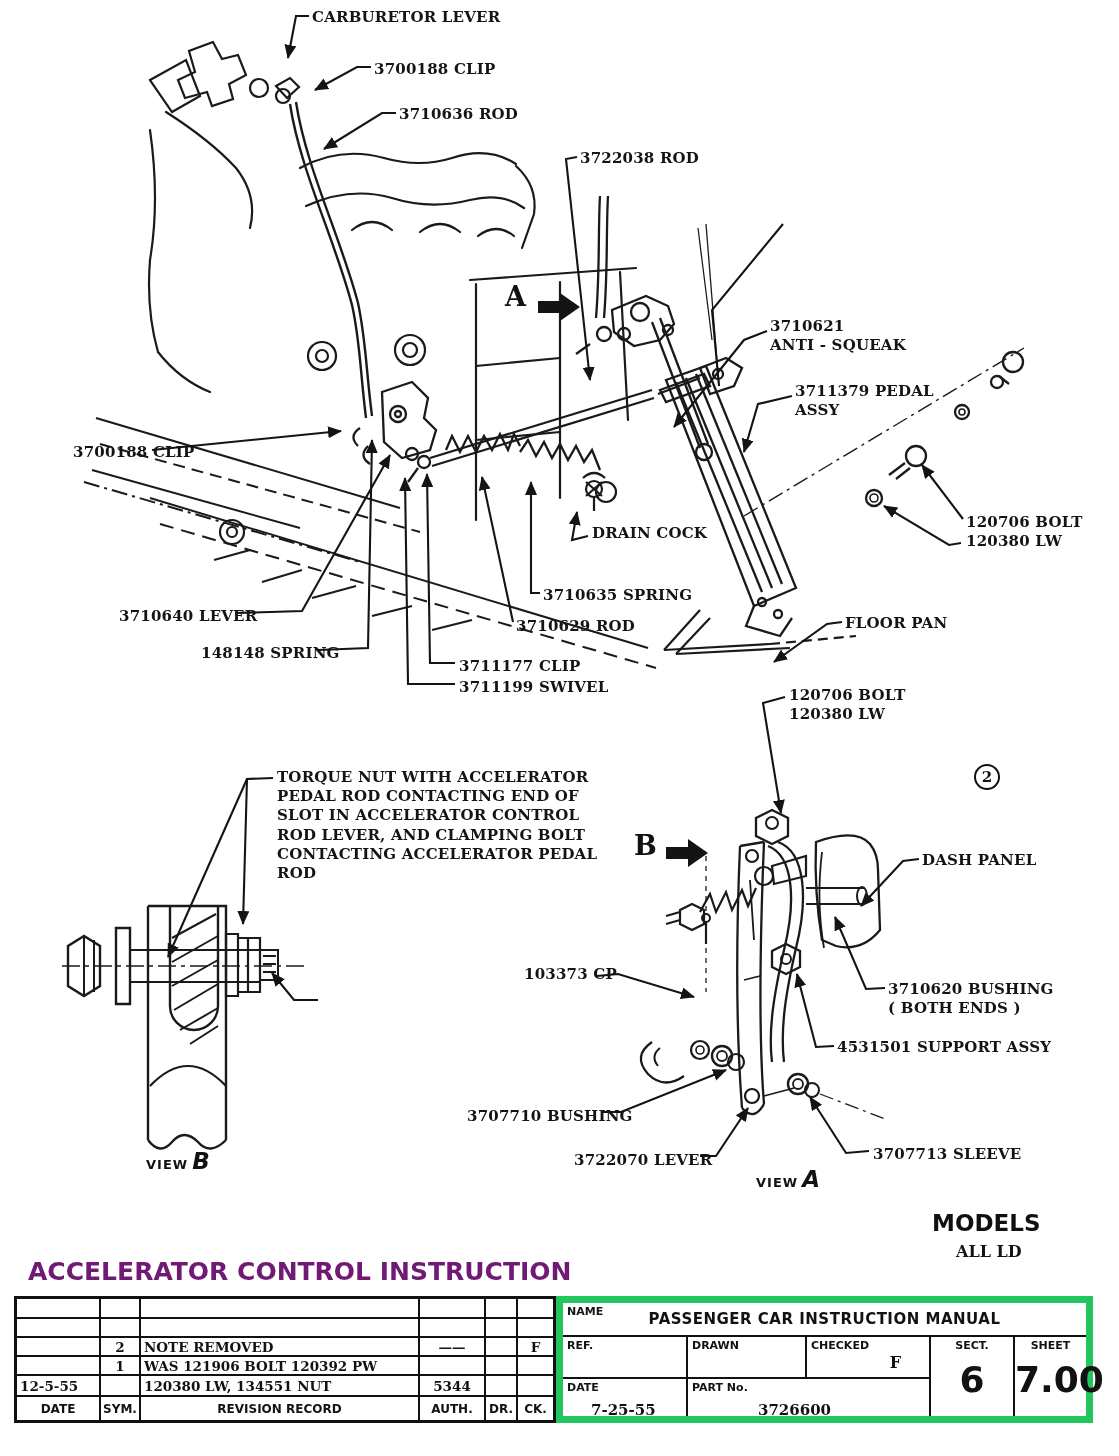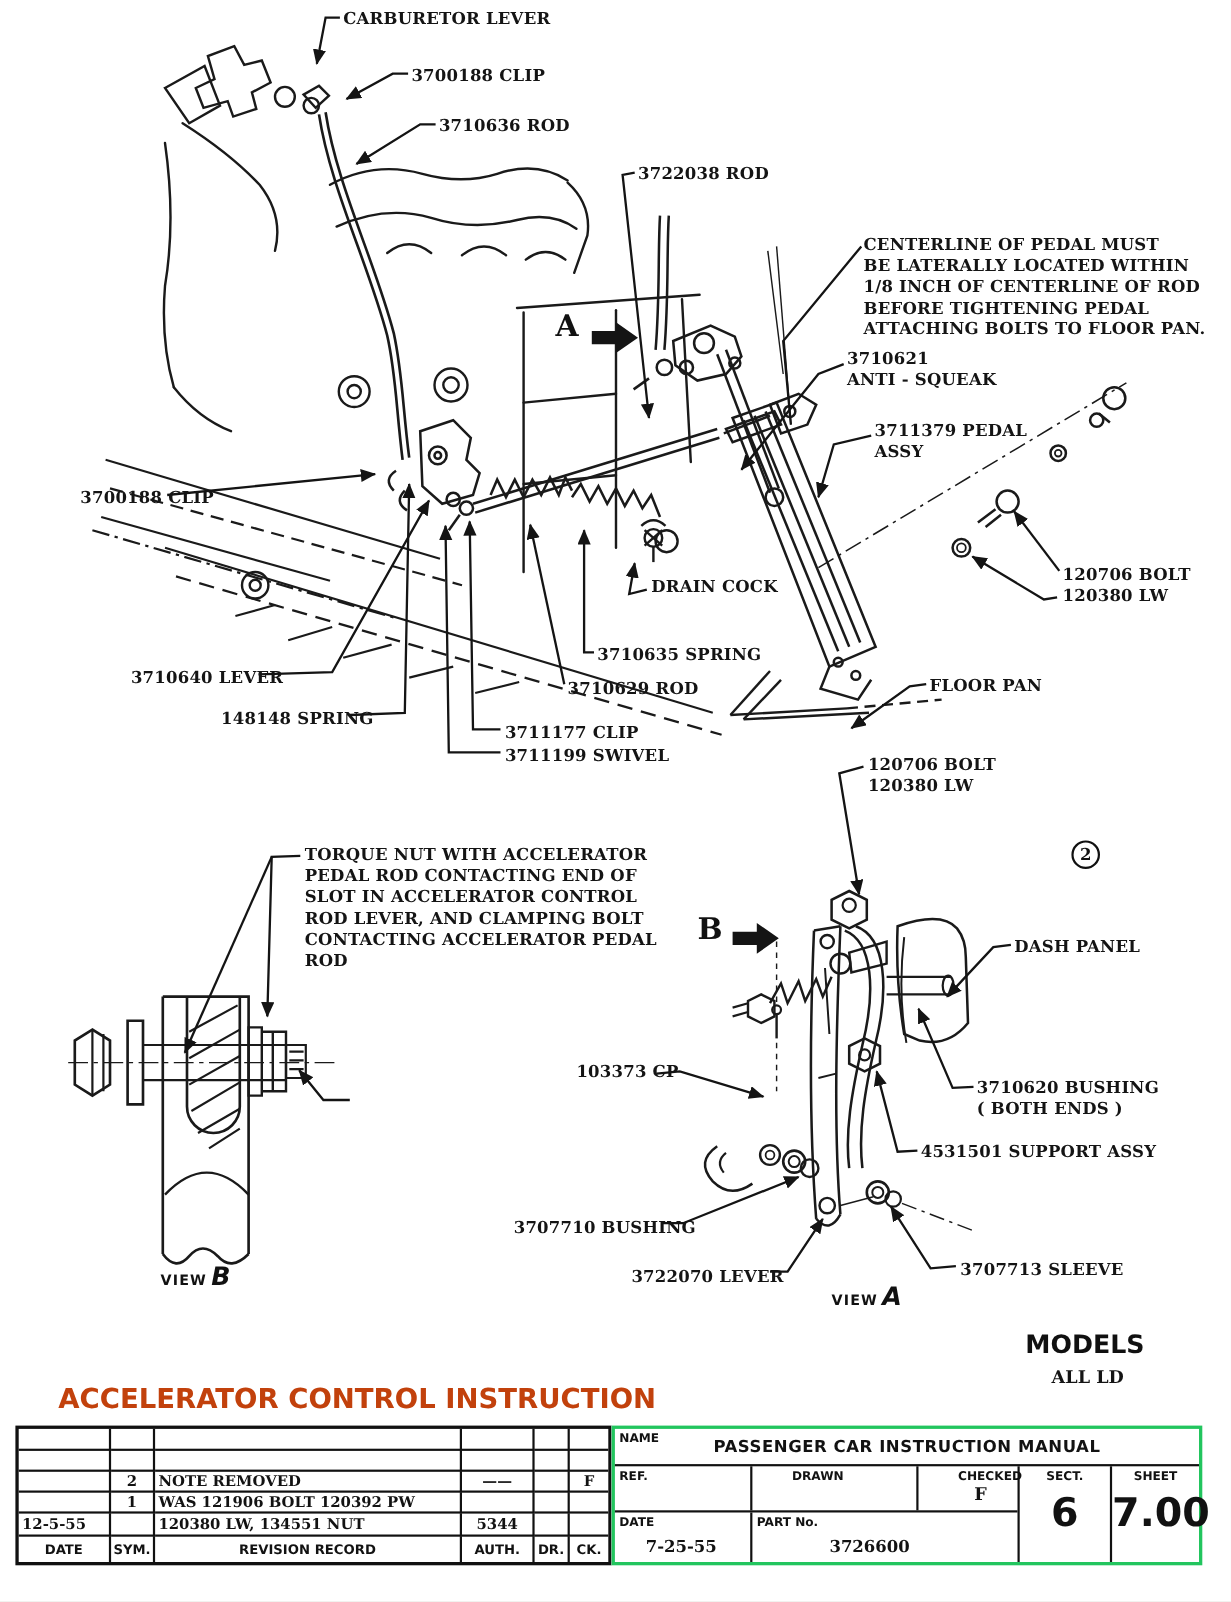--- a/index.html
+++ b/index.html
@@ -13,46 +13,46 @@
         display:flex;align-items:center;justify-content:center;
         font:bold 15px "DejaVu Serif",serif;box-sizing:border-box;background:#fff;}
   .circ-inline{display:inline-flex;width:24px;height:24px;border:2.5px solid #111;border-radius:50%;
         align-items:center;justify-content:center;font:bold 14px "DejaVu Serif",serif;
         box-sizing:border-box;margin-left:9px;vertical-align:-6px;}
   .pl{position:absolute;font:bold 15px/21px "DejaVu Serif",serif;color:#141414;}
   .pl .row{height:21px;}
   .view-lbl{position:absolute;color:#111;}
   .view-lbl .vw{font:bold 13px "DejaVu Sans",sans-serif;letter-spacing:1px;}
   .view-lbl .vl{font:bold italic 23px "DejaVu Sans",sans-serif;margin-left:4px;}
-  .sec-title{position:absolute;font:bold 25px "DejaVu Sans",sans-serif;letter-spacing:0px;color:#c2410c;margin-left:25px;}
+  .sec-title{position:absolute;font:bold 25px "DejaVu Sans",sans-serif;letter-spacing:0px;color:#701a75;}
   .models{position:absolute;font:bold 23px "DejaVu Sans",sans-serif;color:#101010;}
   .models-sub{position:absolute;font:bold 16px "DejaVu Serif",serif;color:#141414;}
 
   
   .tblL{position:absolute;left:14px;top:1296px;width:542px;height:127px;border:3px solid #111;
         box-sizing:border-box;display:grid;
         grid-template-columns:84px 40px 279px 66px 32px 1fr;
         grid-template-rows:20px 19px 19px 19px 21px 1fr;background:#fff;}
   .tblL>div{border-right:2px solid #111;border-bottom:2px solid #111;
         font:bold 13.5px "DejaVu Serif",serif;display:flex;align-items:center;
         padding:0 3px;overflow:hidden;white-space:nowrap;}
   .tblL>div.lastc{border-right:none;}
   .tblL>div.lastr{border-bottom:none;}
   .tblL>div.hd{font:bold 12px "DejaVu Sans",sans-serif;justify-content:center;}
   .tblL>div.ctr{justify-content:center;}
-  .tblR{position:absolute;left:556px;top:1296px;width:537px;height:127px;border:3px solid #22c55e;
+  .tblR{position:absolute;left:556px;top:1296px;width:537px;height:127px;border:7px solid #22c55e;
         box-sizing:border-box;background:#fff;display:flex;flex-direction:column;}
   .sm{font:bold 11px "DejaVu Sans",sans-serif;}
   .name-row{height:32px;border-bottom:2px solid #111;position:relative;flex:none;}
   .name-row .nl{position:absolute;left:4px;top:2px;}
   .name-row .nv{position:absolute;left:0;right:0;top:7px;text-align:center;
         font:bold 15px "DejaVu Sans",sans-serif;letter-spacing:.5px;}
   .lower{display:flex;flex:1;}
   .lower-left{width:366px;flex:none;display:flex;flex-direction:column;border-right:2px solid #111;}
-  .r2{height:40px;flex:none;border-bottom:2px solid #111;display:flex;gap:32px;}
+  .r2{height:40px;flex:none;border-bottom:2px solid #111;display:flex;}
   .r3{flex:1;display:flex;}
   .cell{position:relative;box-sizing:border-box;}
   .cell .cl{position:absolute;left:4px;top:2px;}
   .c-ref{width:125px;border-right:2px solid #111;}
   .c-drawn{width:119px;border-right:2px solid #111;}
   .c-checked{flex:1;}
   .c-checked .cv{position:absolute;right:28px;top:16px;font:bold 16px "DejaVu Serif",serif;}
   .c-date{width:125px;border-right:2px solid #111;}
   .c-date .cv{position:absolute;left:28px;top:22px;font:bold 15px "DejaVu Serif",serif;}
   .c-part{flex:1;}
@@ -287,25 +287,20 @@
     <g fill="#141414">
       <polygon points="538,301 560,301 560,293 580,307 560,321 560,313 538,313"></polygon>
       <polygon points="666,847 688,847 688,839 708,853 688,867 688,859 666,859"></polygon>
     </g>
   </svg>
 
   <div class="lbl" style="left:312px;top:8px">CARBURETOR LEVER</div>
   <div class="lbl" style="left:374px;top:60px">3700188 CLIP</div>
   <div class="lbl" style="left:399px;top:105px">3710636 ROD</div>
   <div class="lbl" style="left:580px;top:149px">3722038 ROD</div>
-  <div class="lbl" style="left:785px;top:213px">CENTERLINE OF PEDAL MUST
-BE LATERALLY LOCATED WITHIN
-1/8 INCH OF CENTERLINE OF ROD
-BEFORE TIGHTENING PEDAL
-ATTACHING BOLTS TO FLOOR PAN.</div>
   <div class="lbl" style="left:770px;top:317px">3710621
 ANTI - SQUEAK</div>
   <div class="lbl" style="left:795px;top:382px">3711379 PEDAL
 ASSY</div>
   <div class="lbl" style="left:966px;top:513px">120706 BOLT
 120380 LW</div>
   <div class="lbl" style="left:845px;top:614px">FLOOR PAN</div>
   <div class="lbl" style="left:73px;top:443px">3700188 CLIP</div>
   <div class="lbl" style="left:592px;top:524px">DRAIN COCK</div>
   <div class="lbl" style="left:543px;top:586px">3710635 SPRING</div>

